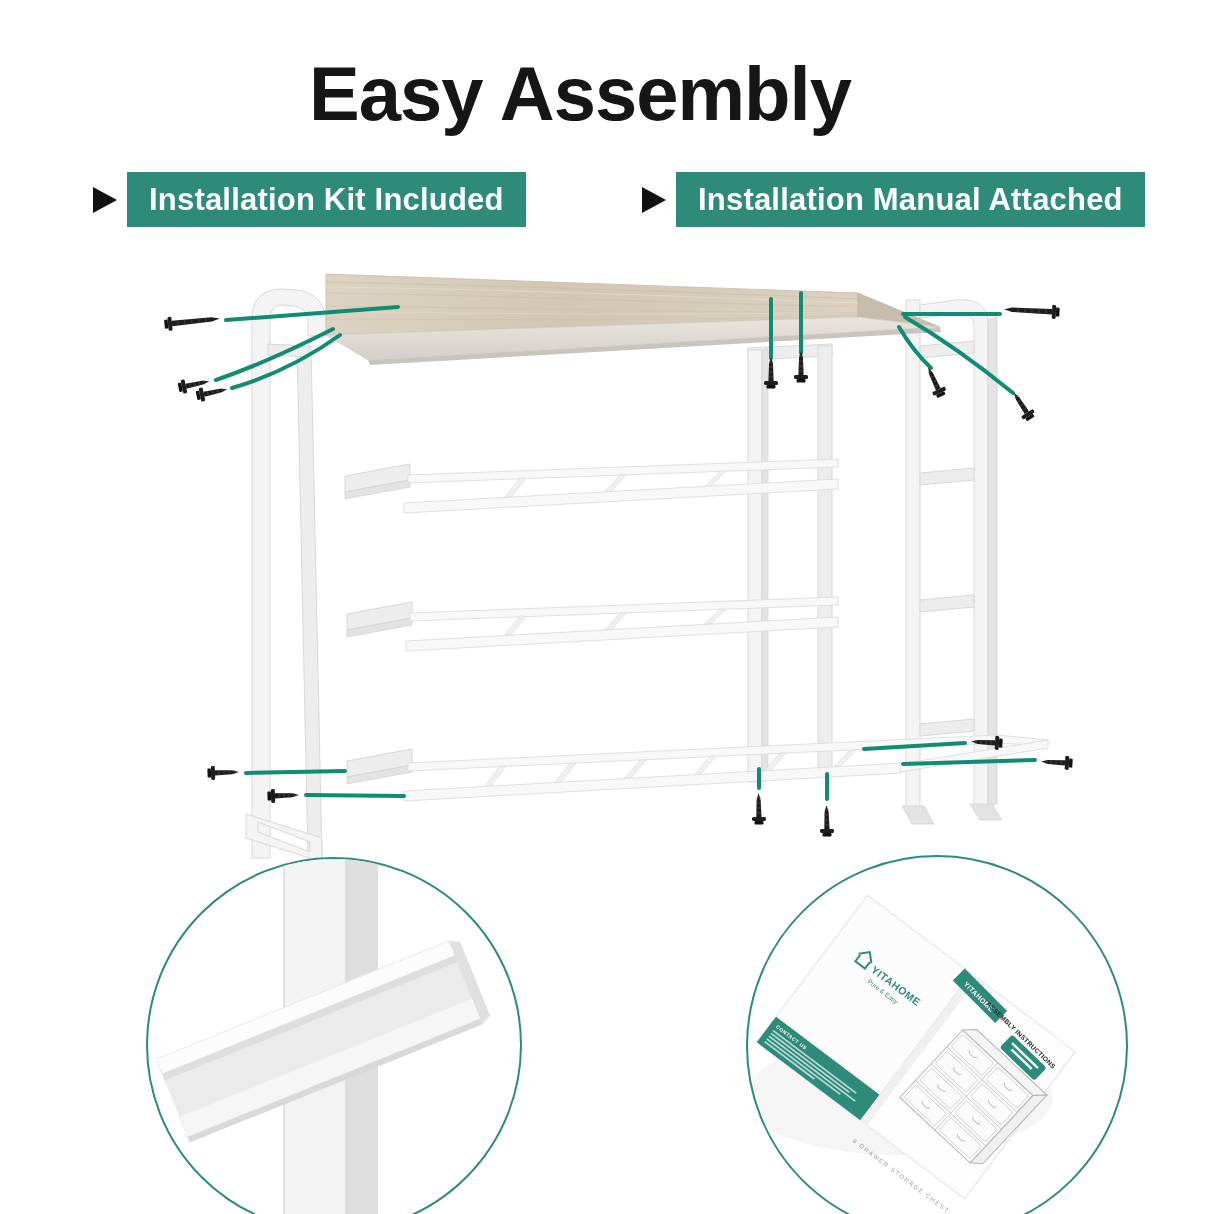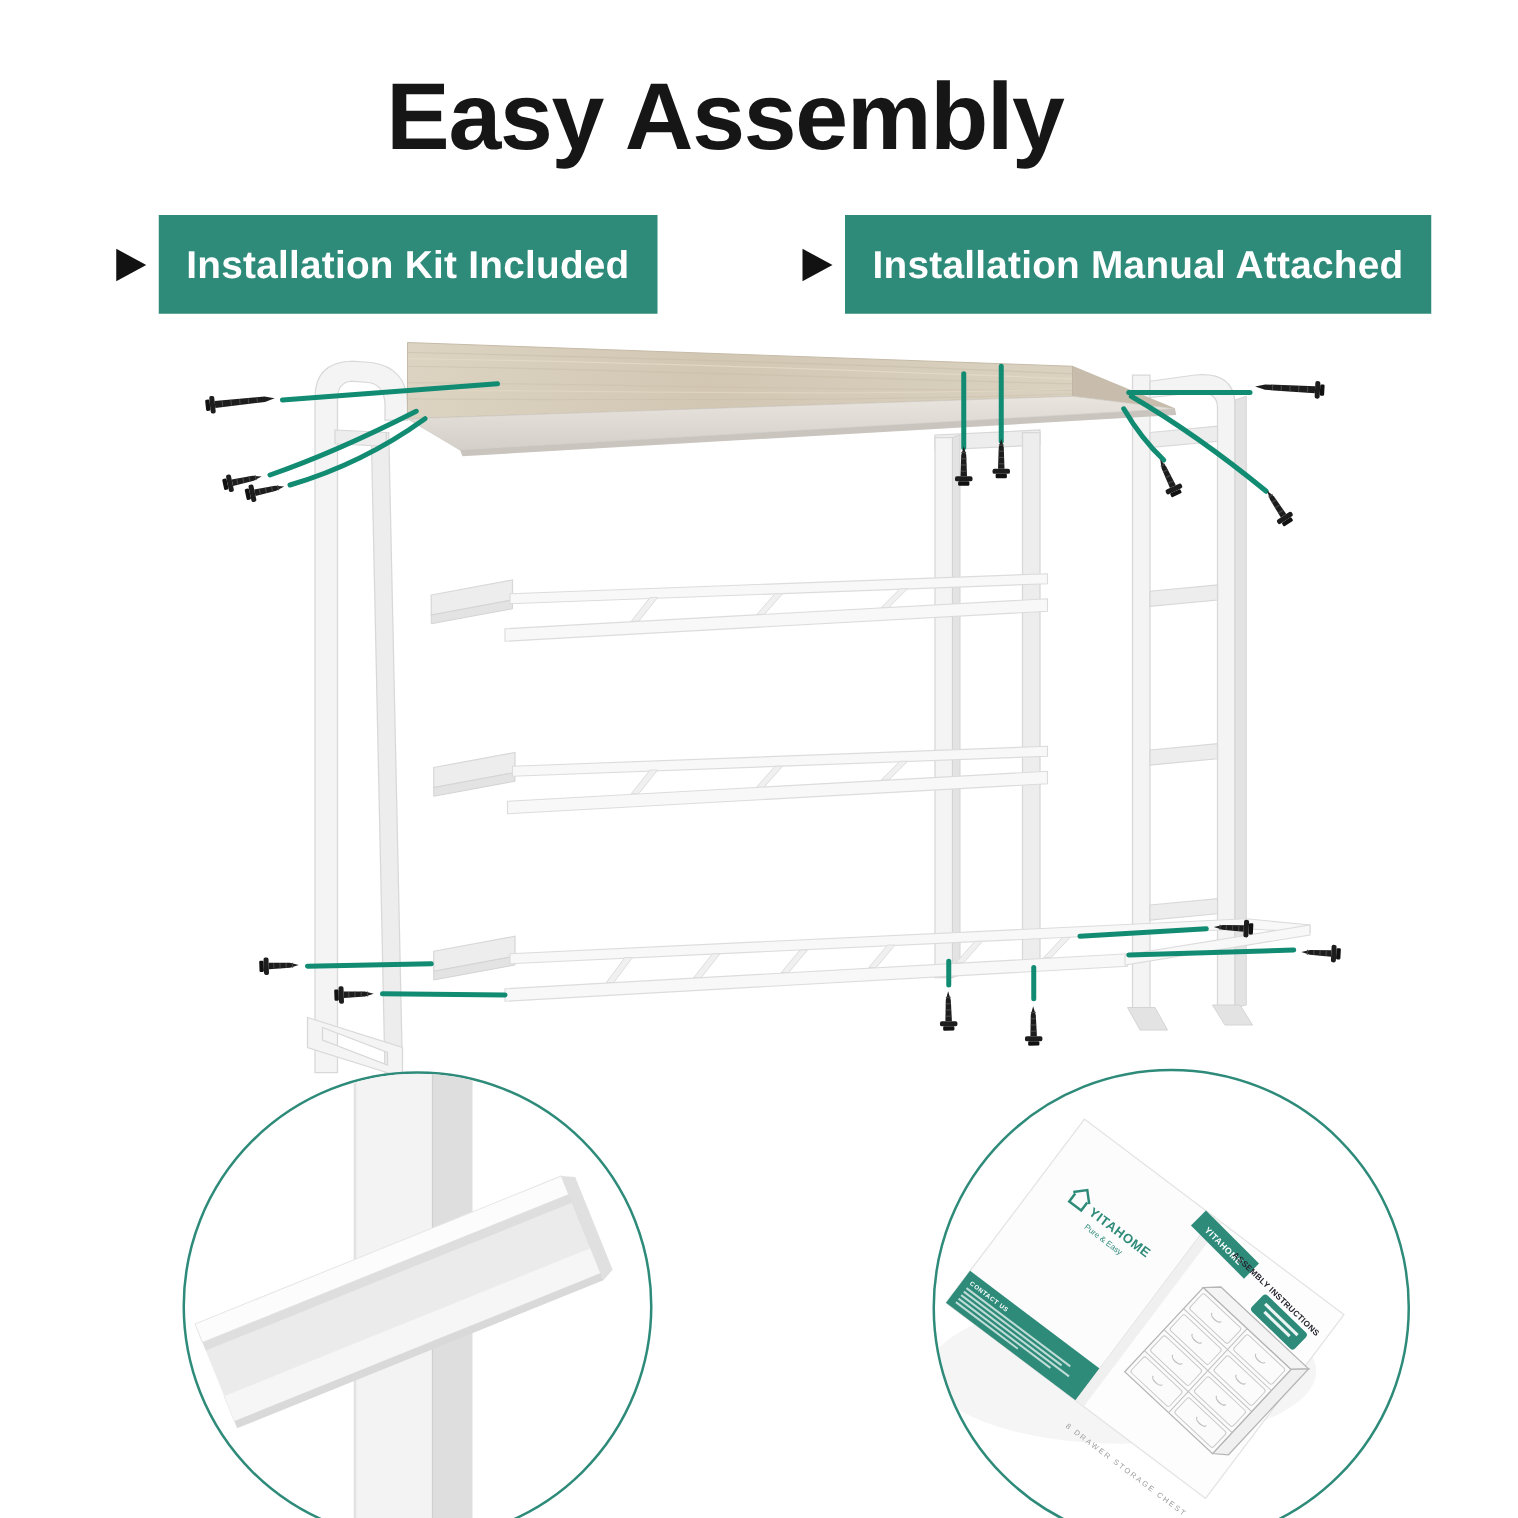--- a/index.html
+++ b/index.html
@@ -6,21 +6,21 @@
   .page{position:relative;width:1214px;height:1214px;background:#ffffff;overflow:hidden;
         font-family:"Liberation Sans",sans-serif;margin-top:16px;}
   .title{position:absolute;top:34px;left:0;width:1160px;text-align:center;
          font-size:76px;font-weight:700;color:#161616;letter-spacing:-1px;}
   .feature{position:absolute;top:156px;display:flex;align-items:center;}
   .feature.f-left{left:93px;}
   .feature.f-right{left:642px;}
   .tri{width:0;height:0;border-left:24px solid #121212;border-top:13px solid transparent;
        border-bottom:13px solid transparent;margin-right:10px;}
   .band{background:#2E8B7A;color:#ffffff;font-size:31px;font-weight:700;height:47px;
-        line-height:47px;padding:16px 22px;white-space:nowrap;letter-spacing:.2px;}
+        line-height:47px;padding:4px 22px;white-space:nowrap;letter-spacing:.2px;}
   svg{display:block;font-family:"Liberation Sans",sans-serif;}
   .diagram{position:absolute;left:0;top:0;}
   .fr{fill:#F4F4F4;stroke:#D8D8D8;stroke-width:1;}
   .fr2{fill:#EDEDED;stroke:#D8D8D8;stroke-width:1;}
   .frs{fill:#E3E3E3;stroke:#D4D4D4;stroke-width:.8;}
   .sh{fill:#F8F8F8;stroke:#DCDCDC;stroke-width:.9;}
   .shc{fill:#F0F0F0;stroke:#DDDDDD;stroke-width:.8;}
   .tl{fill:none;stroke:#118C72;stroke-width:4;stroke-linecap:round;}
   .inset{position:absolute;border:2px solid #2E8B7A;border-radius:50%;overflow:hidden;background:#fff;}
   .inset.i-left{left:146px;top:841px;width:372px;height:372px;}

